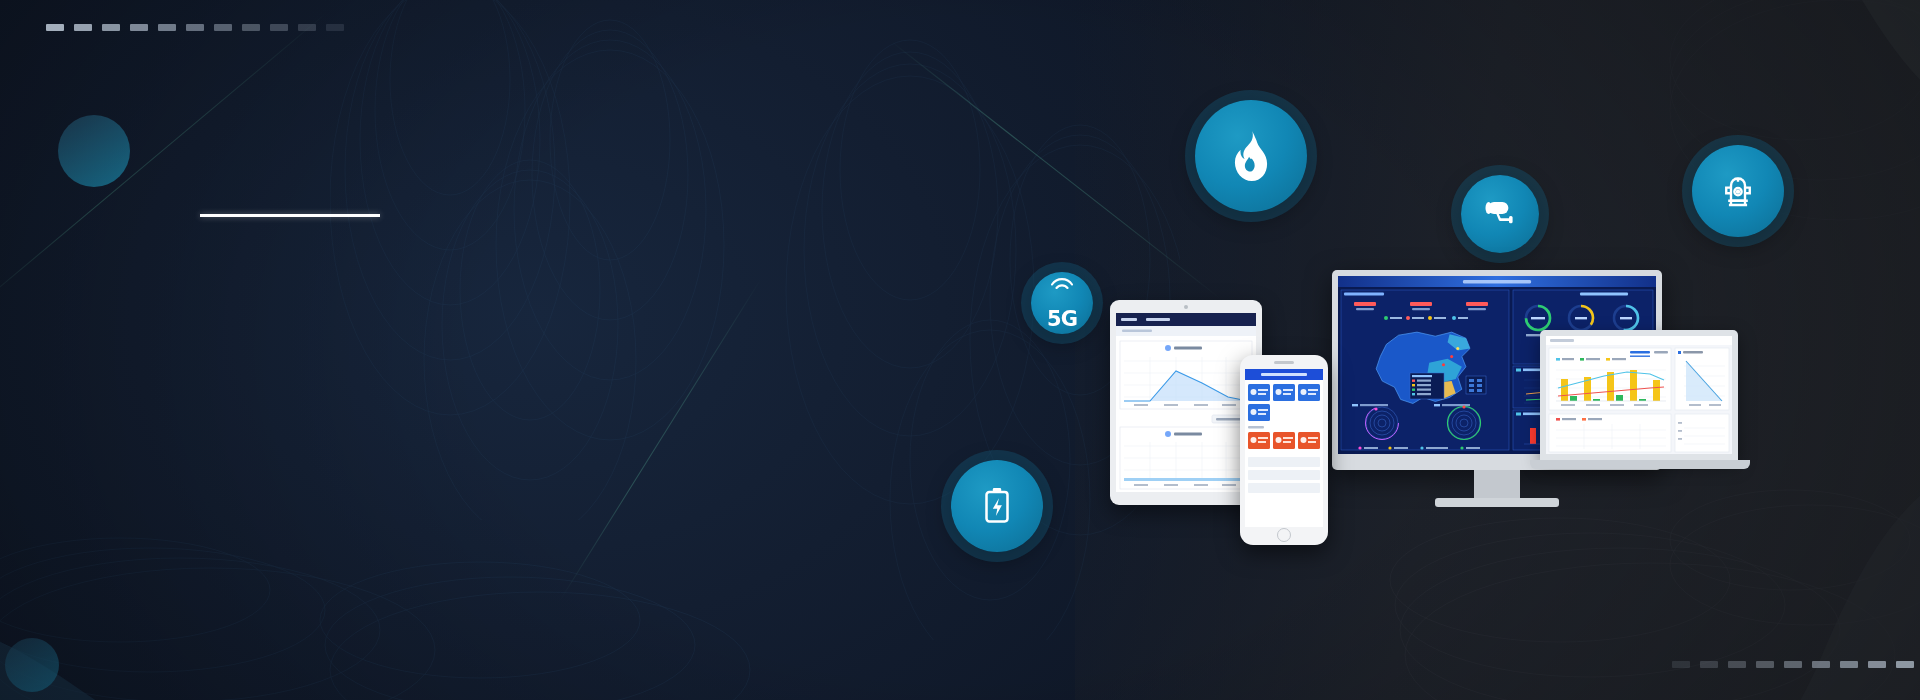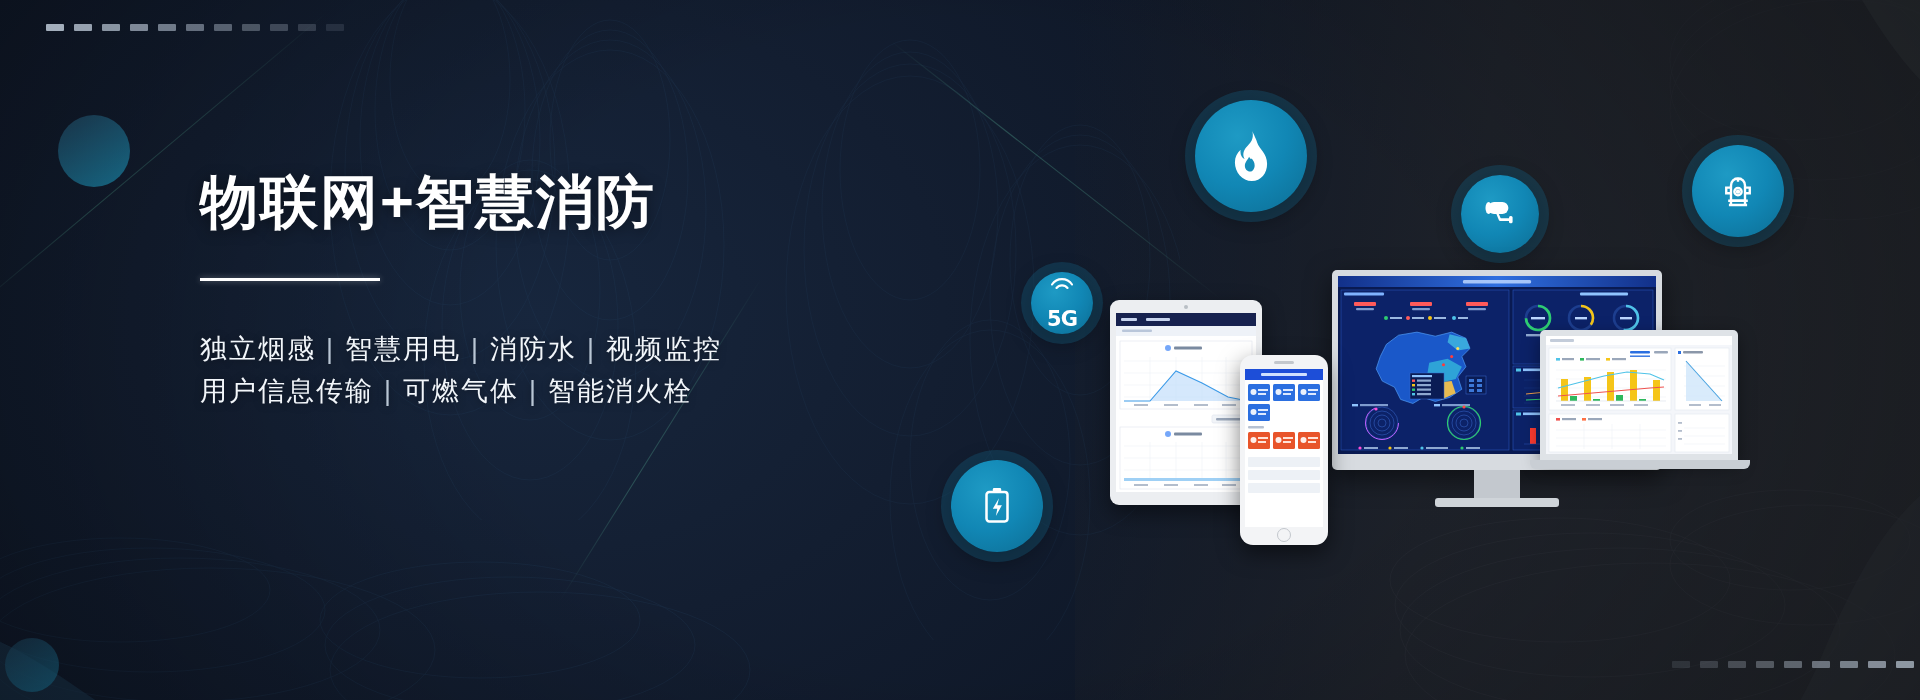--- a/index.html
+++ b/index.html
@@ -263,26 +263,21 @@
       <div class="dash" style="opacity: 0.26; background: rgb(201, 214, 228);"></div>
       <div class="dash" style="opacity: 0.32; background: rgb(201, 214, 228);"></div>
       <div class="dash" style="opacity: 0.39; background: rgb(201, 214, 228);"></div>
       <div class="dash" style="opacity: 0.46; background: rgb(201, 214, 228);"></div>
       <div class="dash" style="opacity: 0.53; background: rgb(201, 214, 228);"></div>
       <div class="dash" style="opacity: 0.6; background: rgb(201, 214, 228);"></div>
       <div class="dash" style="opacity: 0.66; background: rgb(201, 214, 228);"></div>
     </div>
 
   <div class="text-block">
-    <div class="headline">物联网+智慧消防</div>
     <div class="divider"></div>
-    <div class="feature-list">
-      <div class="feature-line" id="featLine0"><span>独立烟感</span><span class="sep">|</span><span>智慧用电</span><span class="sep">|</span><span>消防水</span><span class="sep">|</span><span>视频监控</span></div>
-      <div class="feature-line" id="featLine1"><span>用户信息传输</span><span class="sep">|</span><span>可燃气体</span><span class="sep">|</span><span>智能消火栓</span></div>
-    </div>
   </div>
 
   <div class="badge" style="left:1195px; top:100px; width:112px; height:112px;">
     <span>
       <svg width="46" height="50" viewBox="0 0 24 26" fill="#fff">
         <path d="M12.6 0C12.6 0 13.9 3.3 11.6 6.1 9.8 8.3 8 9.6 8 12.4c0 .9.3 1.6.7 2.2-1.4-.6-2.2-2-2.2-3.8 0-.4 0-.8.1-1.1C4.8 11.3 3.6 13.6 3.6 16.2 3.6 21.6 7.5 26 12.4 26c4.9 0 8-3.9 8-9 0-5.4-4-7.5-5.2-11.1-.7-2.2-2.6-5.9-2.6-5.9zm-.2 14.3c.9 1.2 1.5 2.2 1.5 3.6 0 1.7-1 3.2-2.4 3.2-1.5 0-2.7-1.2-2.7-3 0-2 1.5-2.9 2.2-4.7.4.9 1 1.5 1.4 .9z"></path>
       </svg>
     </span>
   </div>
 

